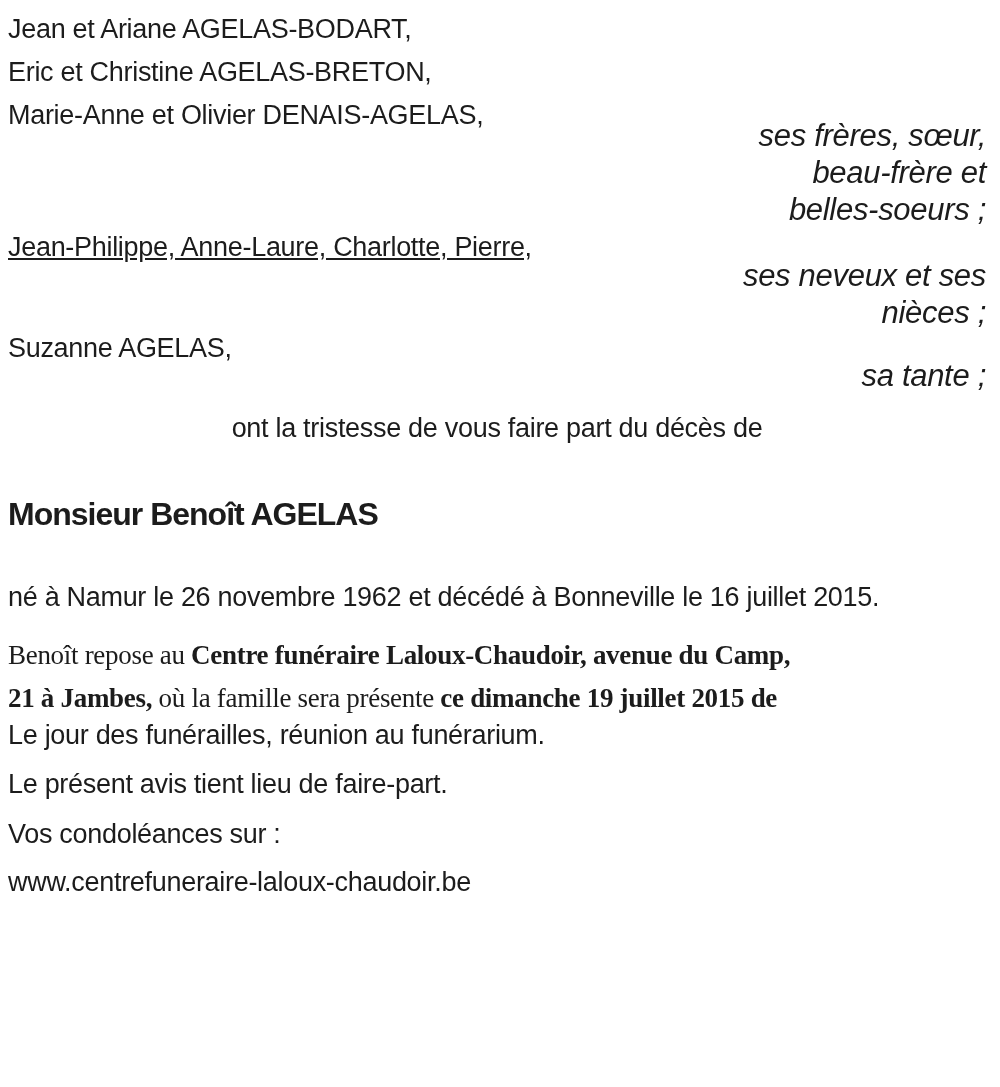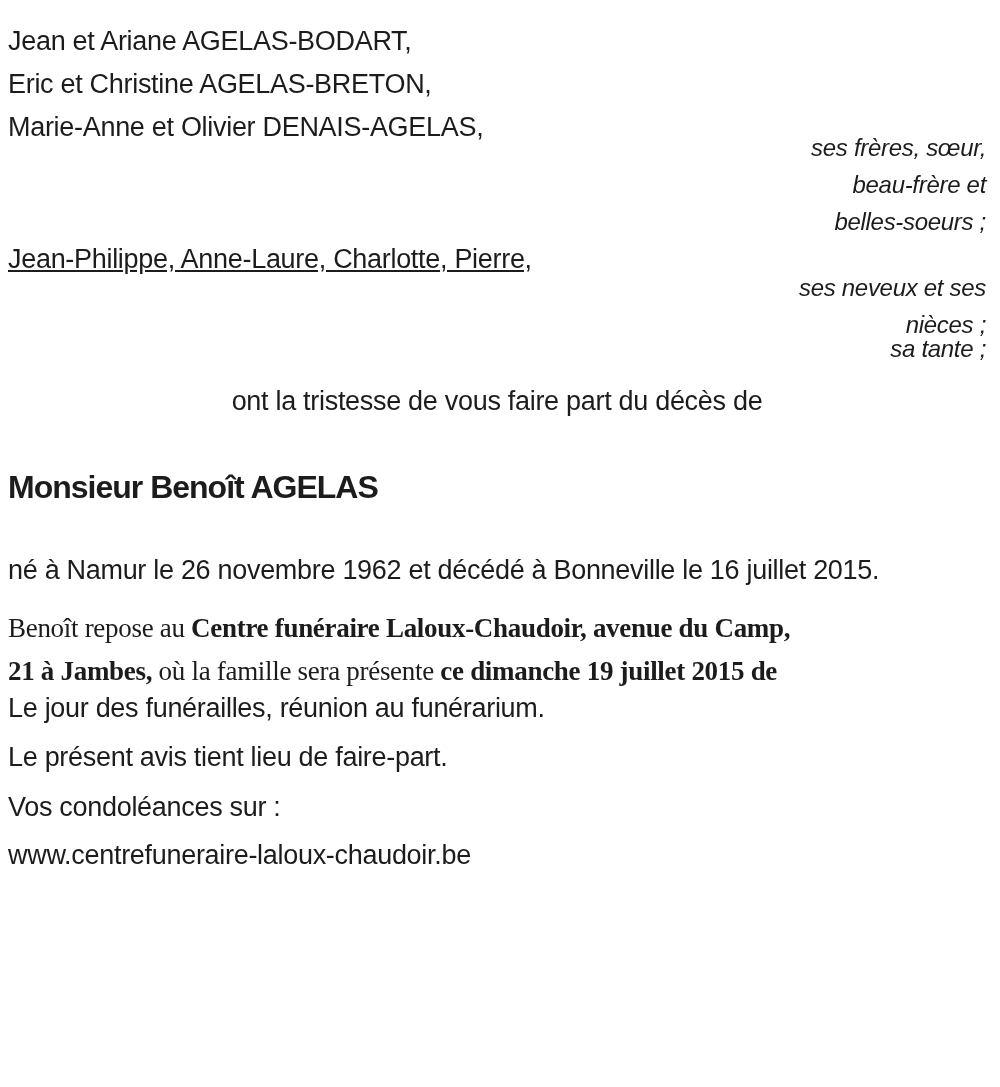--- a/index.html
+++ b/index.html
@@ -9,35 +9,35 @@
   }
   body {
     width: 1000px;
     height: 1087px;
     overflow: hidden;
   }
   .page {
     box-sizing: border-box;
     width: 1000px;
     height: 875px;
-    padding: 20px 14px 0 8px;
+    padding: 8px 14px 0 8px;
     background: #ffffff;
     color: #1c1c1c;
     font-family: "Liberation Sans", sans-serif;
     font-size: 27px;
     line-height: 43px;
     letter-spacing: -0.3px;
   }
   .line { white-space: nowrap; }
   .names-block { text-align: left; margin: 0; }
   .relation-block {
     margin: 0;
     text-align: right;
     font-style: italic;
-    font-size: 24px;
+    font-size: 31px;
     line-height: 37px;
   }
   .r1 { margin-top: -20px; }
   .n2 { margin-top: -2px; text-decoration: underline; }
   .r2 { margin-top: -12px; text-align: right; }
   .n3 { margin-top: -4px; }
   .r3 { margin-top: -13px; }
   .intro { margin: 13px 0 0 0; text-align: center; }
   h1.deceased {
     margin: 40px 0 0 0;
@@ -76,20 +76,23 @@
 
   <div class="names-block n2">
     <div class="line">Jean-Philippe, Anne-Laure, Charlotte, Pierre,</div>
   </div>
 
   <div class="relation-block r2">
     <div class="line">ses neveux et ses</div>
     <div class="line">nièces ;</div>
   </div>
 
+  <div class="names-block n3">
+    <div class="line">Suzanne AGELAS,</div>
+  </div>
 
   <div class="relation-block r3">
     <div class="line">sa tante ;</div>
   </div>
 
   <div class="intro">
     <div class="line">ont la tristesse de vous faire part du décès de</div>
   </div>
 
   <h1 class="deceased">Monsieur Benoît AGELAS</h1>

